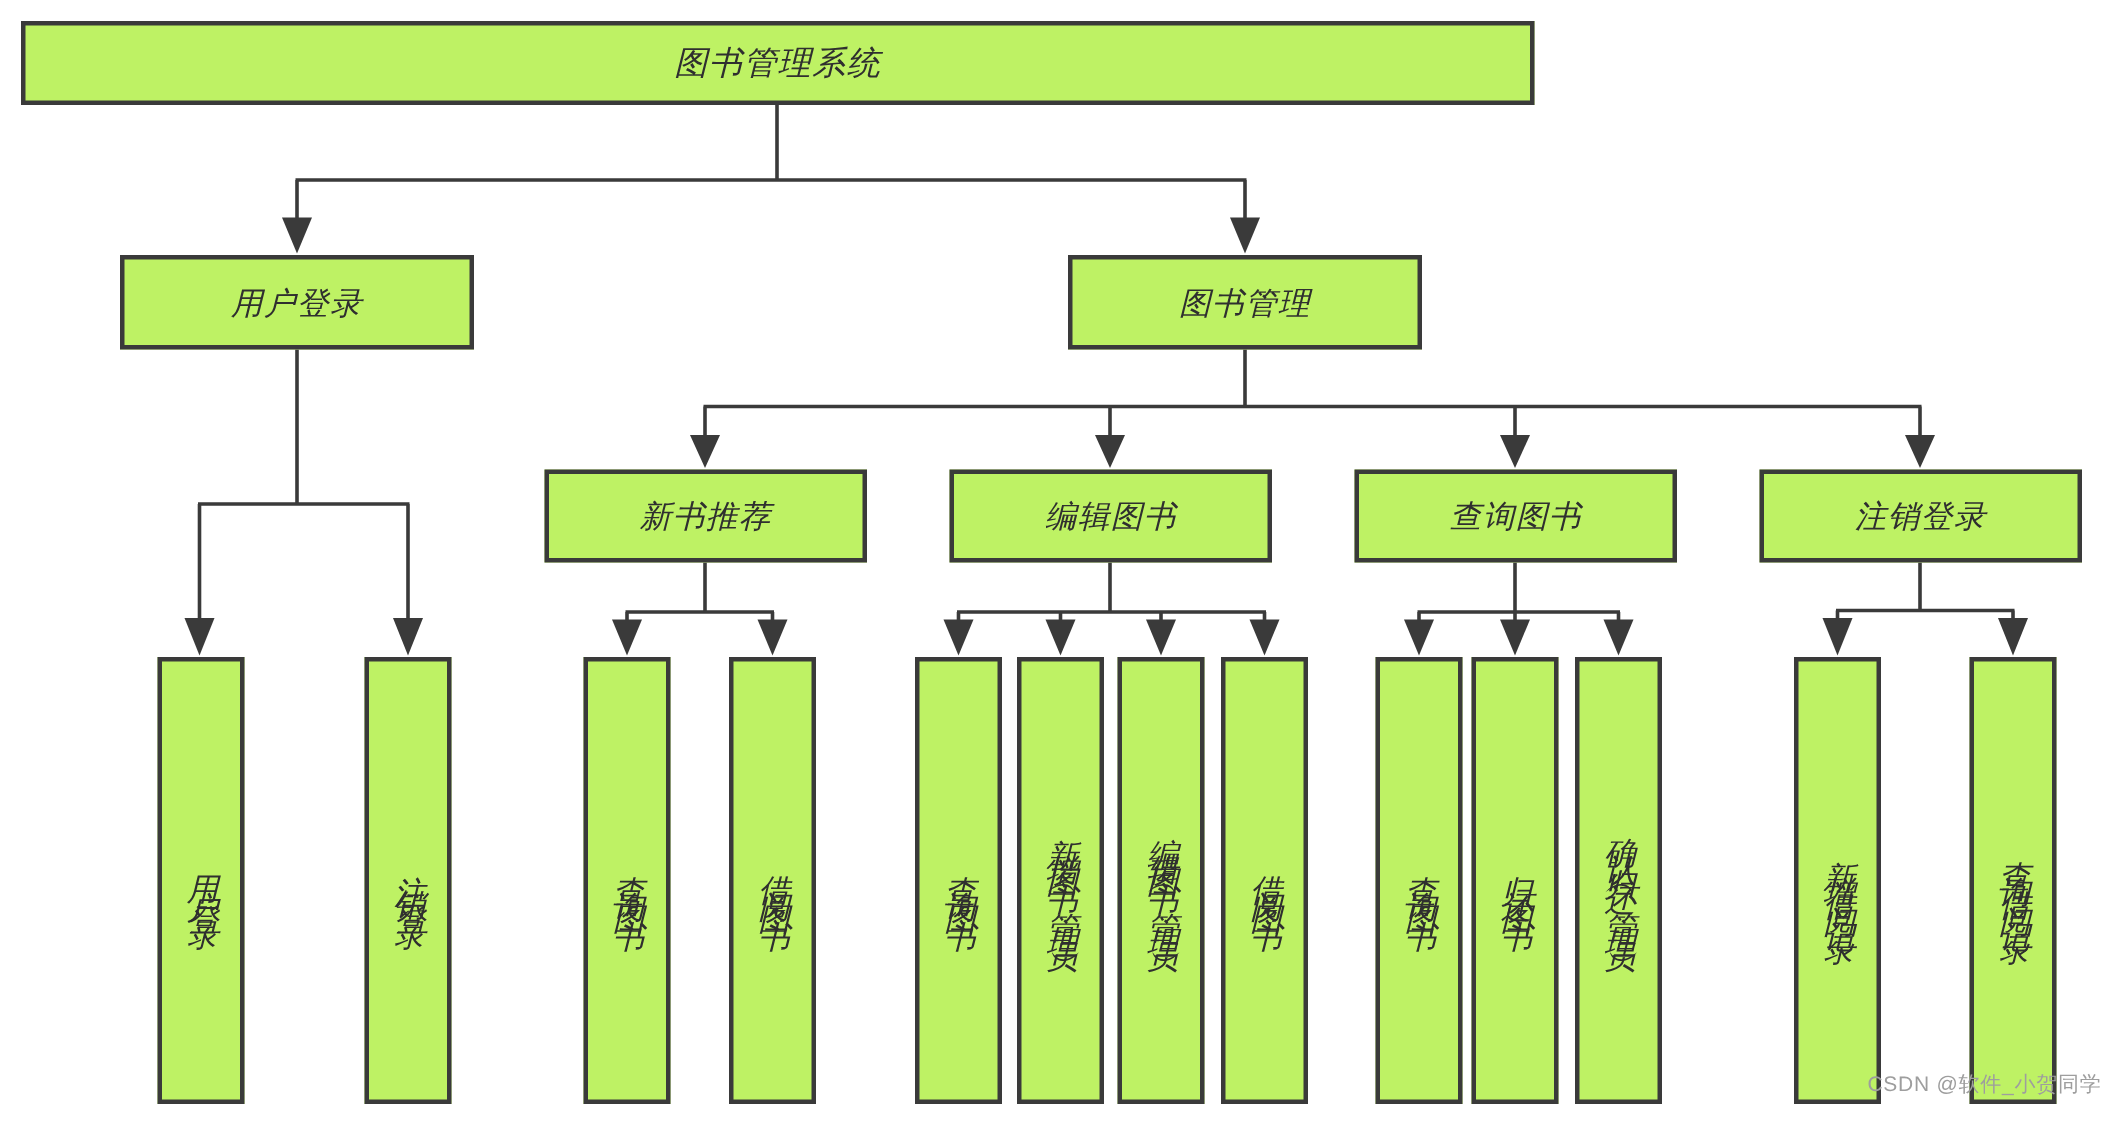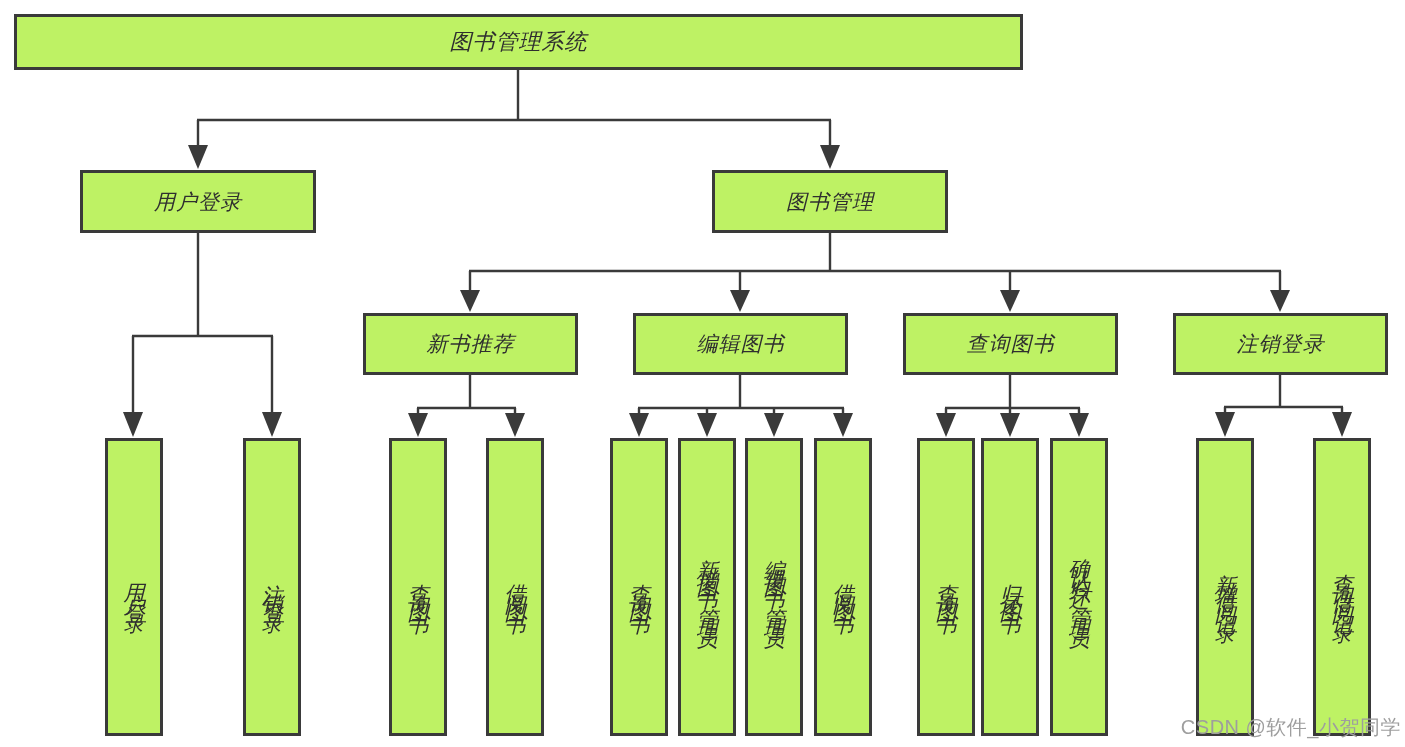--- a/index.html
+++ b/index.html
@@ -41,21 +41,21 @@
     top:438px;width:58px;height:298px;
     writing-mode:vertical-rl;
     text-orientation:mixed;
     font-size:21px;
     letter-spacing:10px;
     line-height:1.05;
   }
   .watermark{
     position:absolute;
     right:4px;top:714px;
-    font-size:20px;
+    font-size:14px;
     color:var(--watermark);
     letter-spacing:0.5px;
     white-space:nowrap;
     z-index:5;
   }
 </style>
 </head>
 <body>
 
 <div class="canvas">

